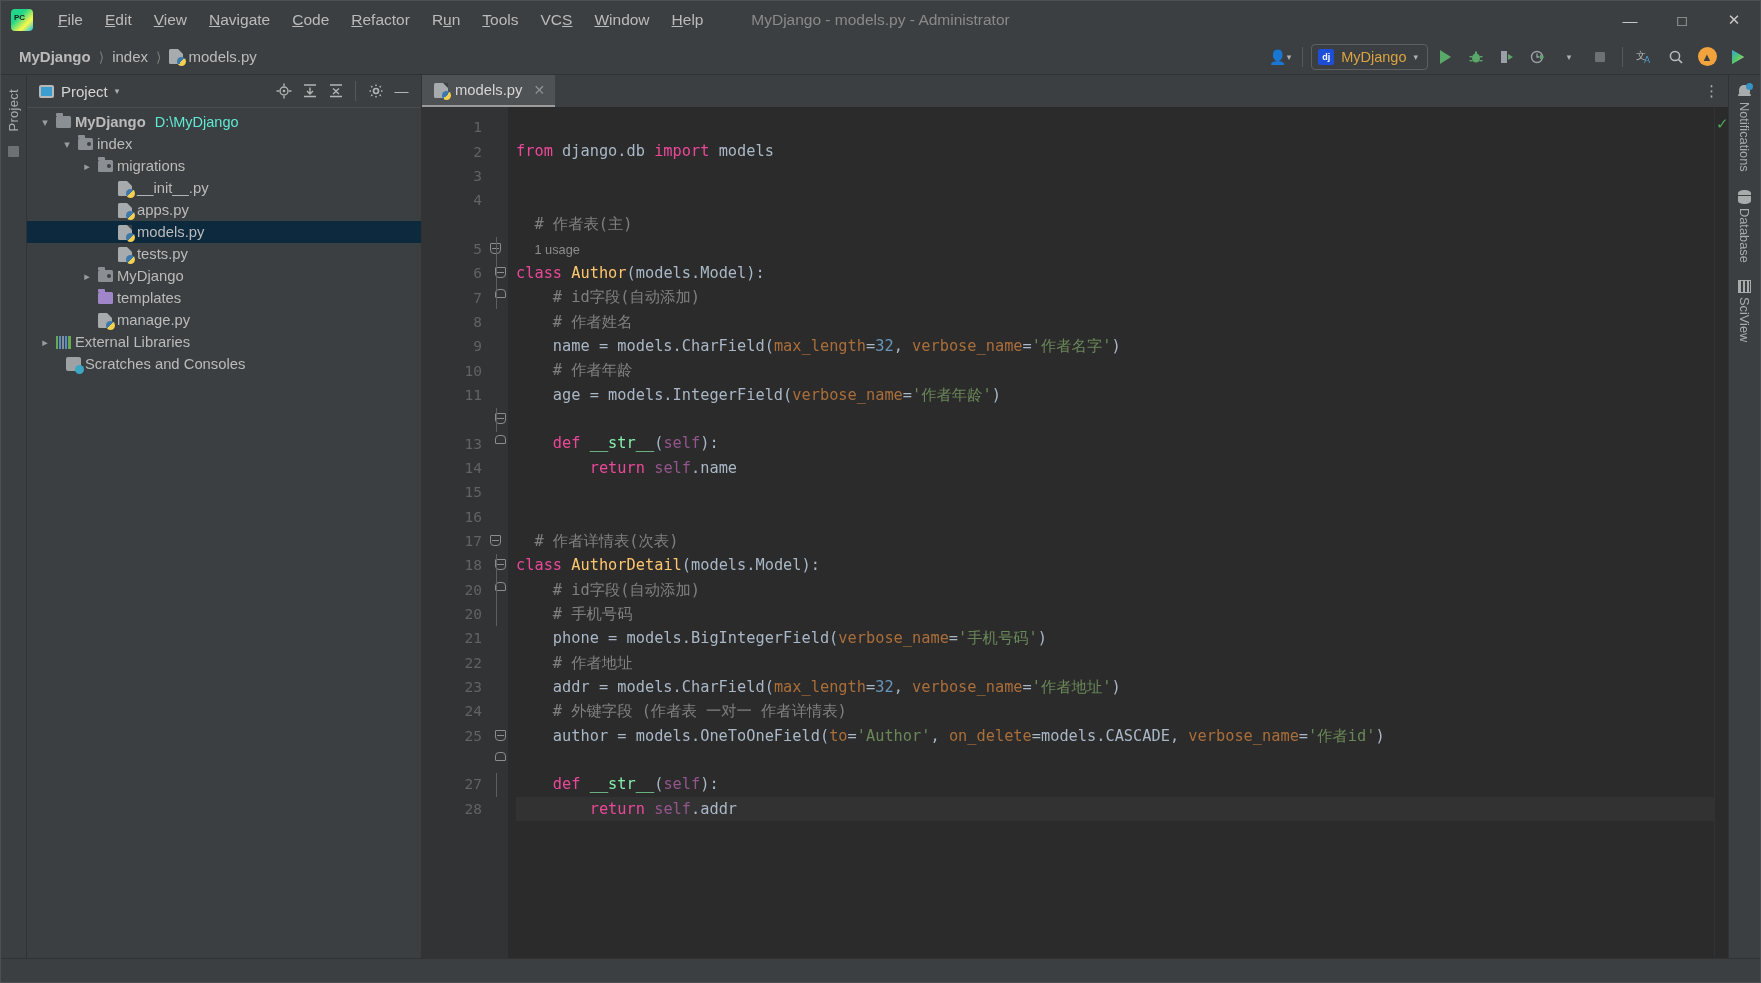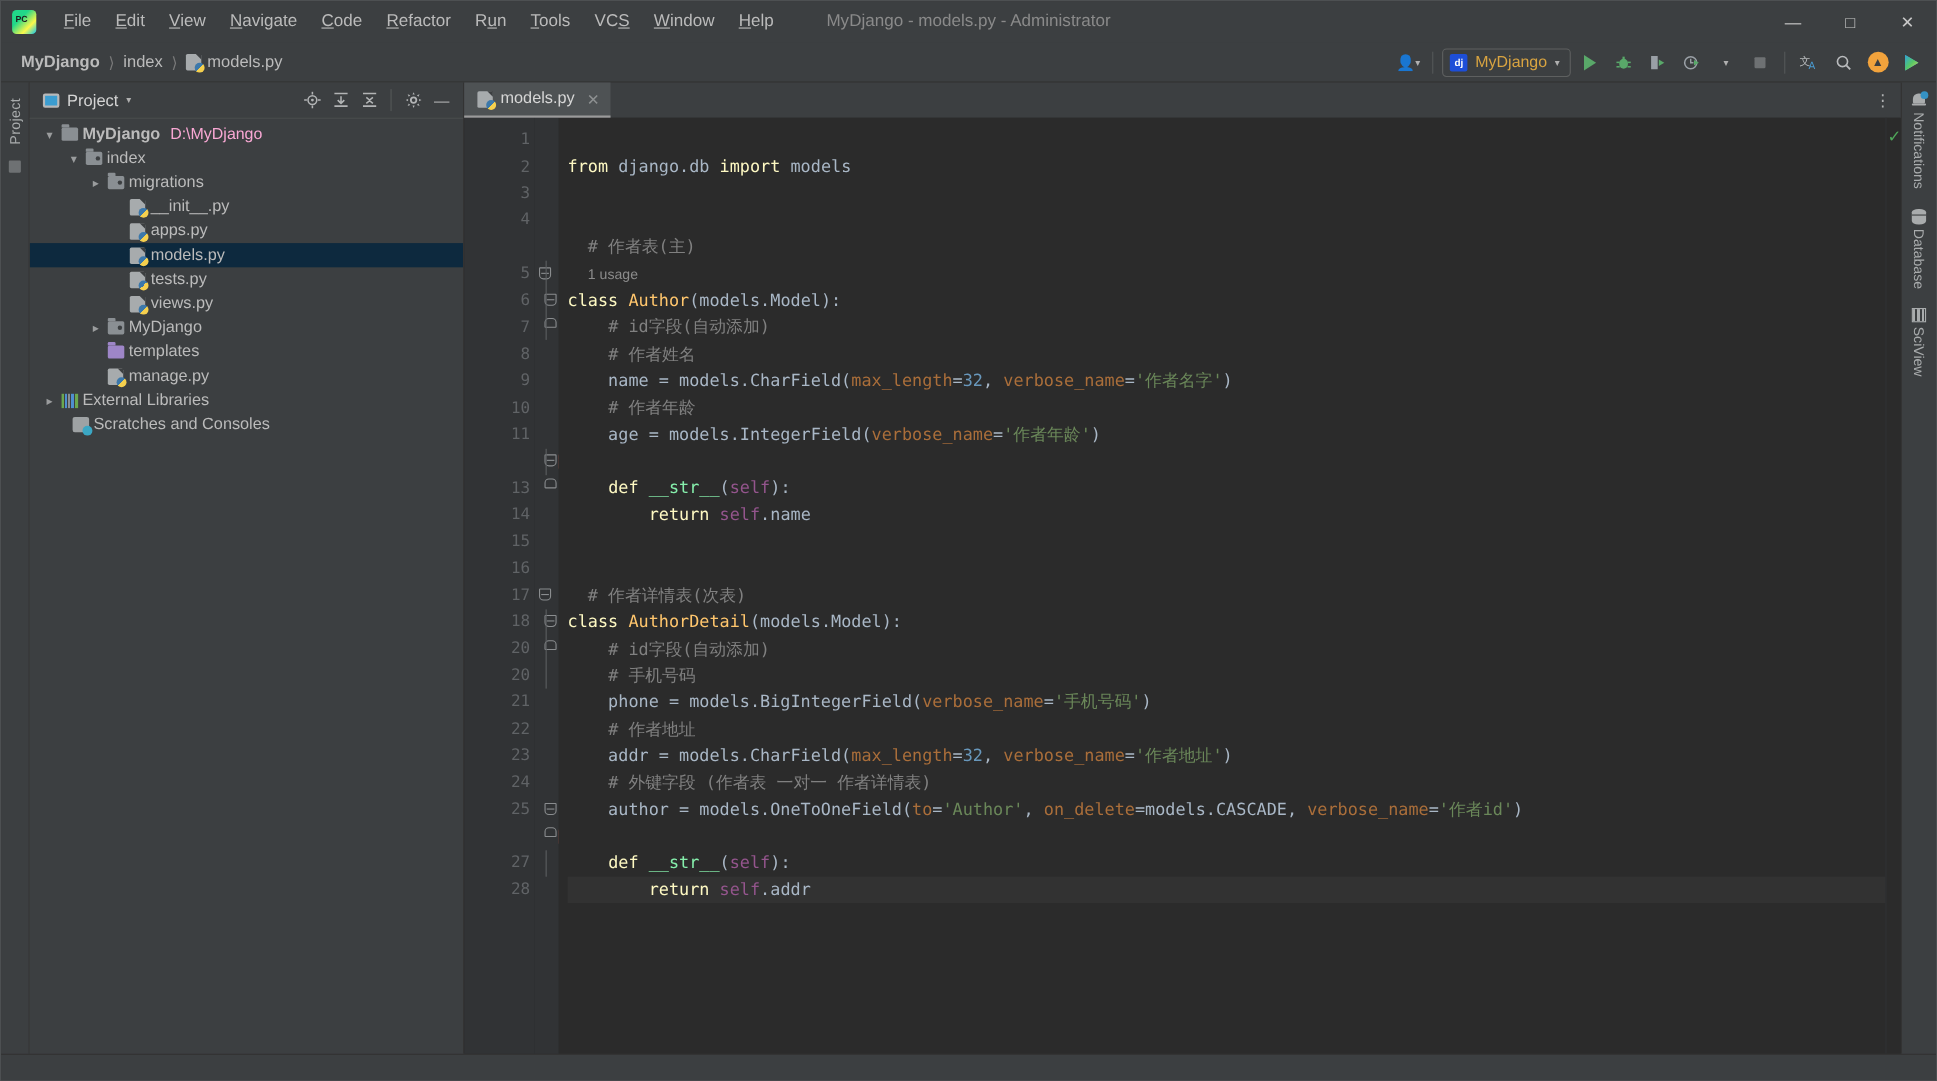--- a/index.html
+++ b/index.html
@@ -146,21 +146,21 @@
     font-size: 14.8px; color: #bbbbbb; white-space: nowrap;
     padding-right: 6px;
   }
   .trow.sel { background: #0d293e; }
   .trow .arrow {
     width: 16px; text-align: center; color: #9a9c9d; font-size: 11px; flex: none;
   }
   .trow .ico { width: 20px; flex: none; display:flex; align-items:center; justify-content:center; }
   .trow .nm { margin-left: 2px; }
   .trow .nm.bold { font-weight: bold; }
-  .trow .path { color: #f9a8d4; margin-left: 9px; font-size: 14.5px; }
+  .trow .path { color: #5eead4; margin-left: 9px; font-size: 14.5px; }
 
   .ic-folder {
     width: 15px; height: 12px; background: #8a8f93; border-radius: 1.5px;
     position: relative;
   }
   .ic-folder::before {
     content:""; position:absolute; left:0; top:-3px;
     width:7px; height:3px; background:#8a8f93; border-radius:1px 1px 0 0;
   }
   .ic-folder.src::after {
@@ -262,21 +262,21 @@
   }
 
   .codewrap { flex: 1; position: relative; overflow: hidden; background: #2b2b2b; }
   .code {
     font-family: "DejaVu Sans Mono", monospace;
     font-size: 15.3px; line-height: 24.35px;
     padding: 8px 0 0 8px; white-space: pre; color: #a9b7c6;
   }
   .code .ln { display: block; height: 24.35px; }
   .code .ln.hl { background: #323232; }
-  .kw  { color: #fef9c3; }
+  .kw  { color: #ec4899; }
   .fn  { color: #ffc66d; }
   .cm  { color: #808080; }
   .num { color: #6897bb; }
   .str { color: #6a8759; }
   .par { color: #86efac; }
   .kwarg { color: #aa6e3a; }
   .self { color: #94558d; }
   .usage {
     color: #8c8c8c; font-family: "Liberation Sans", sans-serif;
     font-size: 12.8px;
@@ -548,26 +548,20 @@
           <span class="nm">models.py</span>
         </div>
 
         <div class="trow" style="padding-left:88px">
           <span class="ico">
               <span class="ic-py"></span>
             </span>
           <span class="nm">tests.py</span>
         </div>
 
-        <div class="trow" style="padding-left:88px">
-          <span class="ico">
-              <span class="ic-py"></span>
-            </span>
-          <span class="nm">views.py</span>
-        </div>
 
         <div class="trow" style="padding-left:52px">
           <span class="arrow">▸</span>
           <span class="ico">
               <span class="ic-folder src"></span>
             </span>
           <span class="nm">MyDjango</span>
         </div>
 
         <div class="trow" style="padding-left:68px">

